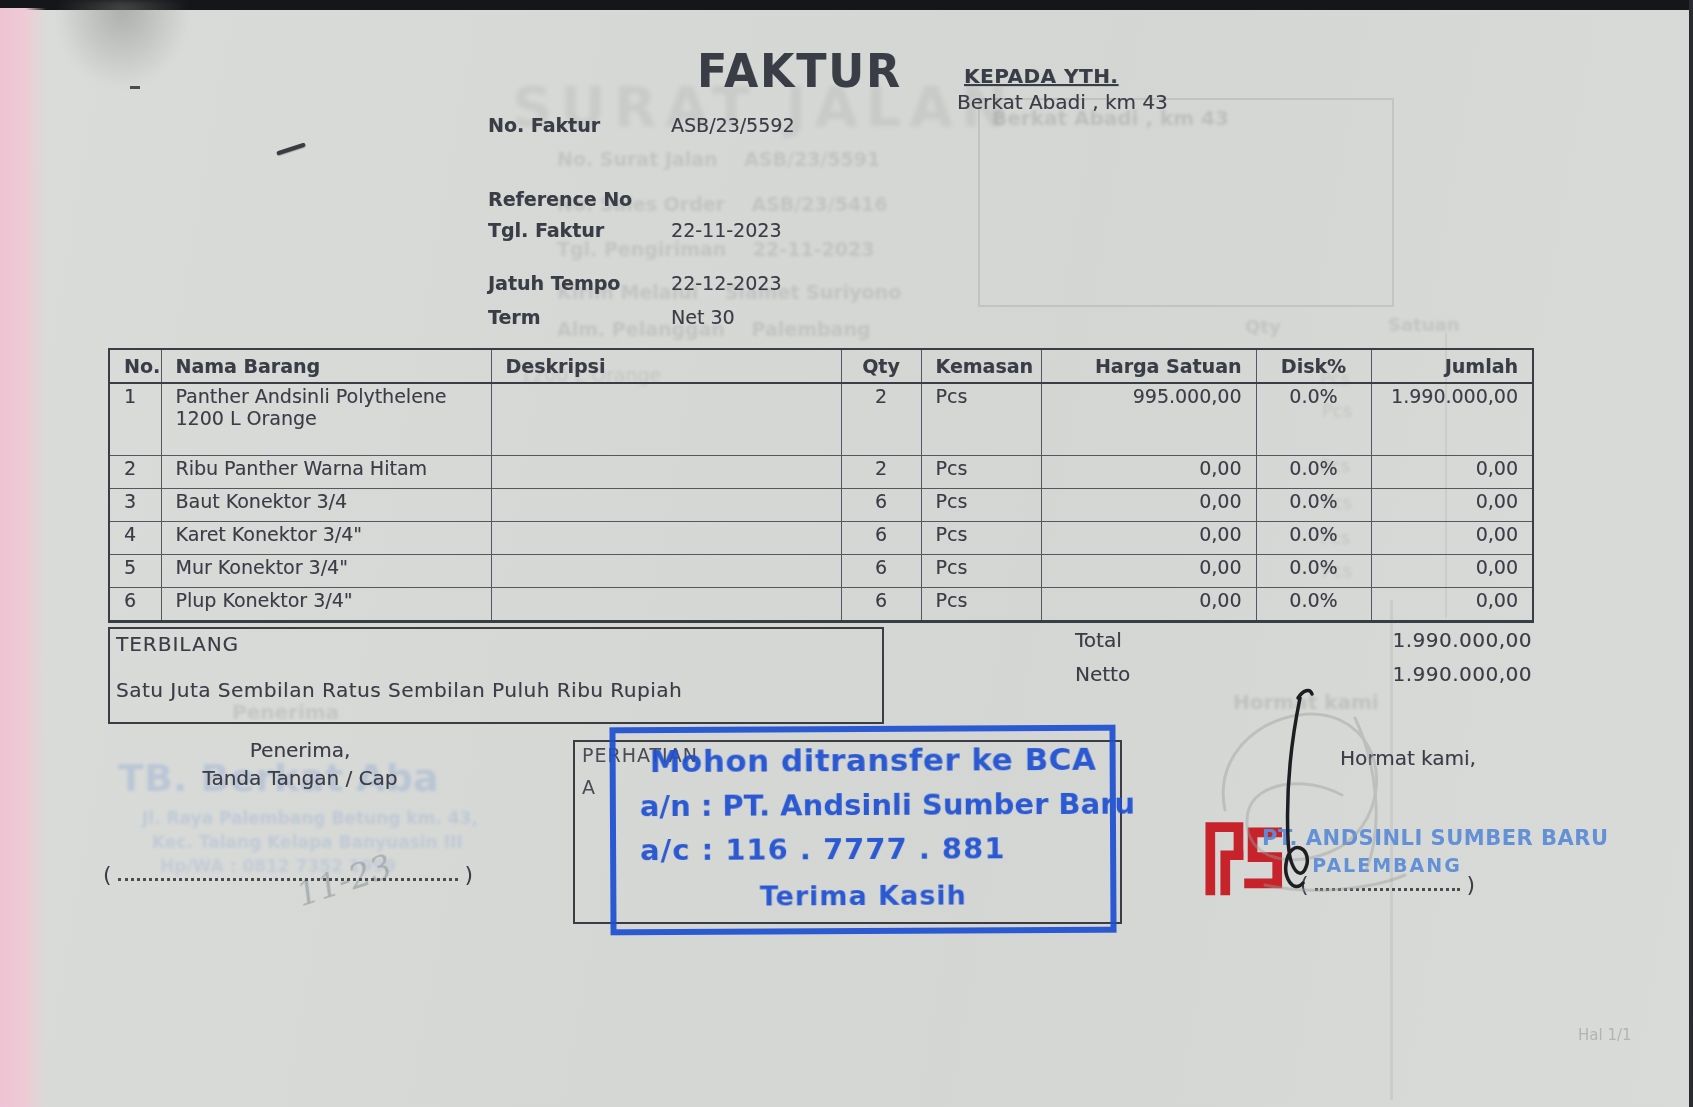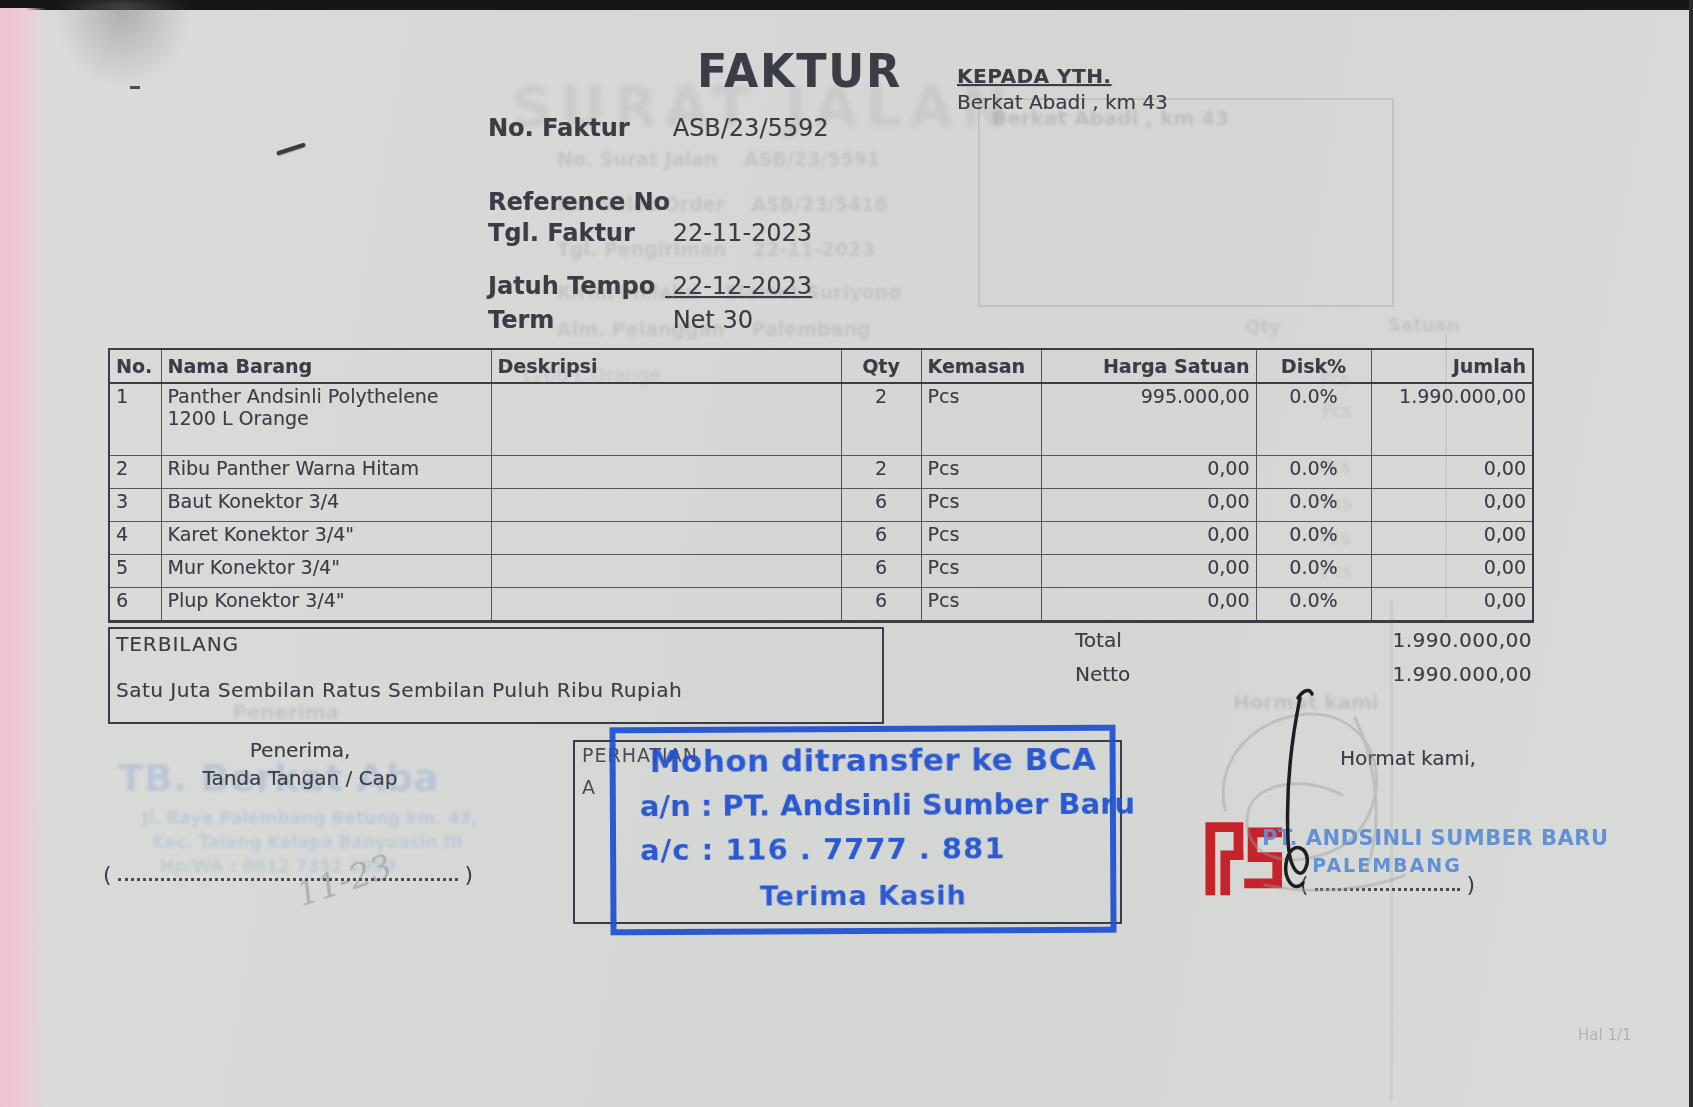--- a/index.html
+++ b/index.html
@@ -25,29 +25,29 @@
   
   .ghost{position:absolute;color:#3b3d46;opacity:.12;filter:blur(1.4px);white-space:nowrap;}
   .ghost-big{font-size:56px;font-weight:bold;letter-spacing:8px;opacity:.08;filter:blur(2px);}
   .ghost-blue{color:#4a7ad0;}
   .ghost-box{position:absolute;border:2px solid rgba(59,61,68,.12);}
   .ghost-hand{position:absolute;color:#83888e;opacity:.5;filter:blur(.6px);
     font-family:"DejaVu Serif","Liberation Serif",serif;font-style:italic;transform:rotate(-18deg);font-size:34px;}
   
   .title{left:697px;top:44px;font-size:46px;font-weight:800;letter-spacing:2px;transform:scaleX(.96);transform-origin:left;}
   .kepada{left:957px;top:64px;font-size:20px;font-weight:bold;}
-  .kepada .u{text-decoration:underline;letter-spacing:.5px;}
+  .kepada .u{text-decoration:underline;letter-spacing:.5px;margin-left:7px;}
   .kepada .nm{font-weight:normal;margin-top:2px;}
-  .info-row{position:absolute;left:488px;font-size:24px;white-space:nowrap;}
+  .info-row{position:absolute;left:488px;font-size:19px;white-space:nowrap;}
   .info-row .lbl{display:inline-block;width:177px;font-weight:bold;}
   .info-row .val{font-weight:normal;}
   
   table.items{position:absolute;left:108px;top:348px;width:1424px;border-collapse:collapse;table-layout:fixed;
     font-size:19px;}
-  table.items th,table.items td{border:1px solid #55575e;padding:1px 6px;overflow:hidden;vertical-align:top;
+  table.items th,table.items td{border:1px solid #55575e;padding:1px 14px;overflow:hidden;vertical-align:top;
     text-shadow:0.4px 0.4px 0 rgba(59,61,70,.3);}
   table.items{border:2px solid #3b3d45;}
   table.items thead th{font-weight:bold;text-align:left;height:30px;border-bottom:2px solid #3b3d45;vertical-align:middle;}
   table.items tbody tr td{height:30px;}
   table.items .r{text-align:right;}
   table.items .c{text-align:center;}
   table.items tbody{border-bottom:3px solid #3b3d45;}
   
   .terbilang-box{left:108px;top:627px;width:772px;height:93px;border:2px solid #3b3d45;}
   .terbilang-label{left:116px;top:632px;font-size:20px;letter-spacing:1px;}
@@ -132,21 +132,21 @@
     <span class="val">ASB/23/5592</span>
   </div>
   <div class="info-row ink" style="top:188px;">
     <span class="lbl">Reference No</span>
     <span class="val"></span>
   </div>
   <div class="info-row ink" style="top:219px;">
     <span class="lbl">Tgl. Faktur</span>
     <span class="val">22-11-2023</span>
   </div>
-  <div class="info-row ink" style="top:272px;text-decoration:underline;">
+  <div class="info-row ink" style="top:272px;">
     <span class="lbl">Jatuh Tempo</span>
     <span class="val">22-12-2023</span>
   </div>
   <div class="info-row ink" style="top:306px;">
     <span class="lbl">Term</span>
     <span class="val">Net 30</span>
   </div>
 
   <table class="items">
     <colgroup>

